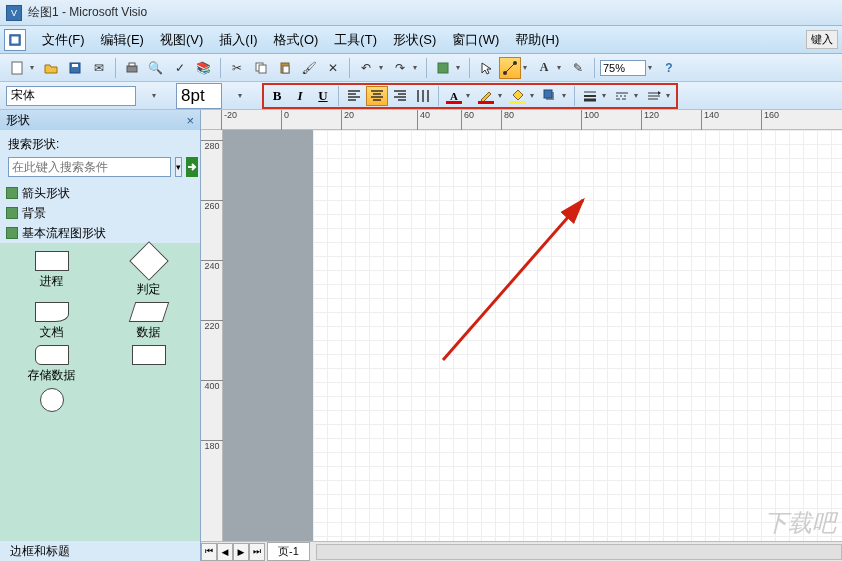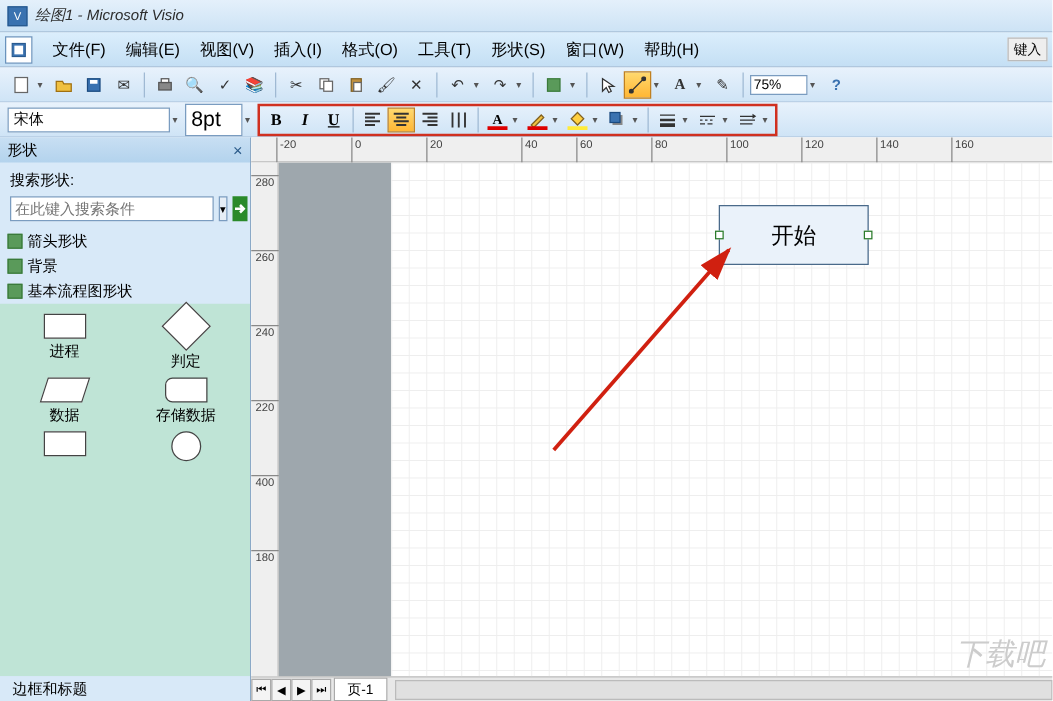--- a/index.html
+++ b/index.html
@@ -1,34 +1,34 @@
 <!DOCTYPE html>
 <html><head>
 <meta charset="utf-8">
 <style>
 * { box-sizing: border-box; margin: 0; padding: 0; font-family: "Microsoft YaHei", "SimSun", sans-serif; }
 body { width: 842px; height: 561px; background: #fff; overflow: hidden; position: relative; }
 
 .titlebar { height: 26px; background: linear-gradient(#e4f0fb, #cde3f5); display: flex; align-items: center; padding: 0 6px; border-bottom: 1px solid #9ab8d4; }
 .titlebar .icon { width: 16px; height: 16px; background: #3a72b0; border: 1px solid #285a8f; margin-right: 6px; display: flex; align-items: center; justify-content: center; color: #fff; font-size: 9px; }
-.titlebar .title { font-size: 12px; color: #2c2c2c; font-style: italic; }
+.titlebar .title { font-size: 12px; color: #2c2c2c; }
 
 .menubar { height: 28px; background: linear-gradient(#dbeefc, #c4dff4); display: flex; align-items: center; padding: 0 4px; border-bottom: 1px solid #9ab8d4; }
 .menubar .sysicon { width: 22px; height: 22px; background: #fff; border: 1px solid #6a93bd; margin-right: 8px; display:flex; align-items:center; justify-content:center; }
 .menubar .sysicon svg { width:14px; height:14px; }
 .menu-item { font-size: 13px; padding: 3px 8px; cursor: default; }
 .menu-tail { margin-left: auto; font-size: 11px; background: #eee; border: 1px solid #bbb; padding: 1px 4px; }
 
 .toolbar { height: 28px; background: linear-gradient(#e8f2fc, #cfe4f6); display: flex; align-items: center; padding: 0 6px; border-bottom: 1px solid #a9c4df; gap: 2px; }
 .tbtn { width: 22px; height: 22px; display: flex; align-items: center; justify-content: center; font-size: 12px; color: #333; background: transparent; border: 1px solid transparent; }
 .tsep { width: 1px; height: 20px; background: #9fb9d3; margin: 0 3px; }
 .zoom { width: 46px; font-size: 11px; background: #fff; border: 1px solid #7a9cc0; padding: 1px 2px; }
 .dd { width: 8px; font-size: 8px; color: #555; }
 
-.toolbar2 { height: 28px; background: linear-gradient(#e8f2fc, #cfe4f6); display: flex; align-items: center; padding: 0 6px; border-bottom: 1px solid #a9c4df; gap: 2px; }
+.toolbar2 { height: 28px; background: linear-gradient(#e8f2fc, #cfe4f6); display: flex; align-items: center; padding: 0 6px; border-bottom: 1px solid #a9c4df; gap: 16px; }
 .fontname { width: 130px; font-size: 12px; background: #fff; border: 1px solid #7a9cc0; padding: 2px 4px; }
 .fontsize { width: 46px; font-size: 17px; background: #fff; border: 1px solid #7a9cc0; padding: 2px 4px; }
 .format-box { display: flex; align-items: center; gap: 1px; border: 2px solid #d03020; padding: 1px 2px; height: 26px; }
 .fbtn { width: 22px; height: 20px; display: flex; align-items: center; justify-content: center; font-size: 13px; font-weight: bold; background: transparent; }
 .fbtn.active { background: linear-gradient(#ffd96f, #ffb634); border: 1px solid #c08020; }
 .fbtn svg { width: 16px; height: 16px; }
 .colorbar { width: 16px; height: 3px; }
 
 .main { display: flex; height: 451px; justify-content: flex-end; }
 
@@ -304,20 +304,24 @@
     <div class="shapes-panel">
       <div class="shape-item">
           <div class="shape-icon"></div>
           <div>进程</div>
         </div>
       <div class="shape-item">
           <div class="shape-icon diamond"></div>
           <div style="margin-top:6px">判定</div>
         </div>
       <div class="shape-item">
+          <div class="shape-icon doc"></div>
+          <div>文档</div>
+        </div>
+      <div class="shape-item">
           <div class="shape-icon para"></div>
           <div>数据</div>
         </div>
       <div class="shape-item">
           <div class="shape-icon bump"></div>
           <div>存储数据</div>
         </div>
       <div class="shape-item">
           <div class="shape-icon"></div>
         </div>
@@ -331,41 +335,38 @@
       </div>
   </div>
 
   <div class="canvas-area">
     <div class="hruler">
       <div class="tick" style="left:20px">-20</div>
       <div class="tick" style="left:80px">0</div>
       <div class="tick" style="left:140px">20</div>
       <div class="tick" style="left:216px">40</div>
       <div class="tick" style="left:260px">60</div>
-      <div class="tick" style="left:320px">80</div>
+      <div class="tick" style="left:300px">80</div>
       <div class="tick" style="left:380px">100</div>
       <div class="tick" style="left:440px">120</div>
       <div class="tick" style="left:500px">140</div>
       <div class="tick" style="left:560px">160</div>
     </div>
     <div class="canvas-body">
       <div class="vruler">
         <div class="tick" style="top:10px">280</div>
         <div class="tick" style="top:70px">260</div>
         <div class="tick" style="top:130px">240</div>
         <div class="tick" style="top:190px">220</div>
         <div class="tick" style="top:250px">400</div>
         <div class="tick" style="top:310px">180</div>
       </div>
       <div class="page">
         <div class="page-gray"></div>
         <div class="page-white"></div>
-        <div class="shape-box">
-          <span>开始</span>
-        </div>
         <svg class="arrow" width="170" height="180">
           <defs>
               <marker id="ah" markerWidth="10" markerHeight="10" refX="8" refY="3" orient="auto">
                 <path d="M0 0l9 3-9 3z" fill="#d02010"></path>
               </marker>
             </defs>
           <line x1="10" y1="170" x2="150" y2="10" stroke="#d02010" stroke-width="3" marker-end="url(#ah)"></line>
         </svg>
       </div>
     </div>

